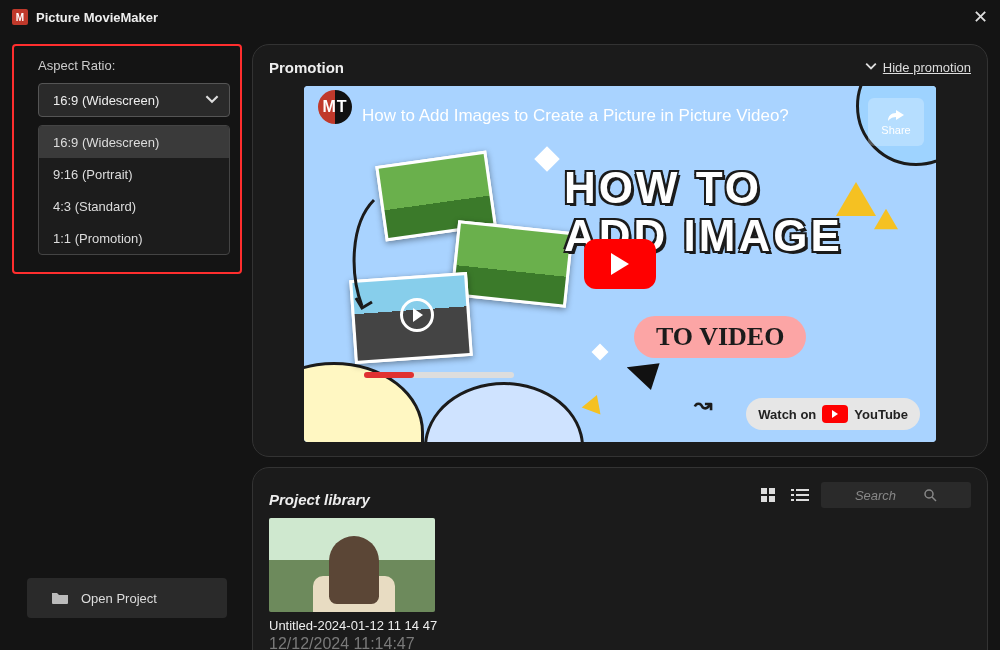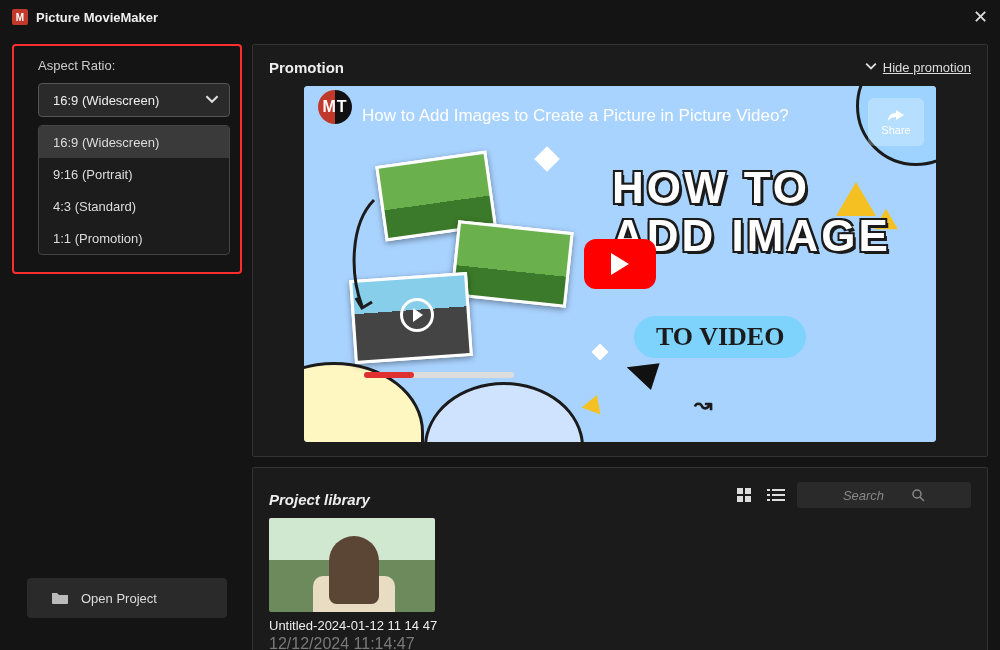--- a/index.html
+++ b/index.html
@@ -23,21 +23,21 @@
   .optlist { background:#1c1c1c; border:1px solid #444; border-radius:4px; overflow:hidden; }
   .opt { height:32px; display:flex; align-items:center; padding:0 14px; font-size:13px; color:#ddd; cursor:pointer; }
   .opt.sel { background:#3a3a3a; }
 
   .open-proj { margin-top:auto; margin-bottom:20px; }
   .open-proj-btn { width: 200px; margin:0 auto; height:40px; background:#2a2a2a; border-radius:4px; display:flex; align-items:center; padding:0 24px; font-size:13px; color:#ddd; cursor:pointer; }
   .open-proj-btn .folder { margin-right:12px; }
 
   
   .right-col { flex:1; display:flex; flex-direction:column; gap:10px; min-width:0; }
-  .card { background:#1b1b1b; border:1px solid #333; border-radius:2px; }
+  .card { background:#1b1b1b; border:1px solid #333; border-radius:17px; }
 
   .promo { padding: 14px 16px 14px 16px; }
   .promo-head { display:flex; align-items:center; margin-bottom:10px; }
   .promo-title { font-weight:700; font-size:15px; color:#eee; }
   .hide-promo { margin-left:auto; font-size:13px; color:#ddd; text-decoration: underline; cursor:pointer; display:flex; align-items:center; gap:6px; }
 
   .video-frame { width: 632px; height: 356px; margin: 0 auto; background:#a9d3ff; border-radius:4px; position:relative; overflow:hidden; }
   .vf-bg { position:absolute; inset:0; background:
      radial-gradient(circle at 92% 14%, #fff 0 7px, transparent 8px),
      #a9d3ff;}
@@ -50,42 +50,42 @@
   .share-box { position:absolute; right:12px; top:12px; width:56px; height:48px; background:rgba(255,255,255,.25); border-radius:6px; display:flex;flex-direction:column;align-items:center;justify-content:center;color:#fff;font-size:11px; }
   .share-box svg { margin-bottom:2px; }
 
   .photo { position:absolute; background:#fff; border:3px solid #fff; box-shadow:0 2px 6px rgba(0,0,0,.4); }
   .photo .fill { width:100%;height:100%; background: linear-gradient(#6ab04c 60%, #3b7a2a 60%); }
   .photo.person .fill { background: linear-gradient(#87ceeb 40%, #444 40%); }
 
   .yt-play { position:absolute; left:50%; top:50%; width:72px; height:50px; margin:-25px 0 0 -36px; background:#ff0000; border-radius:12px; display:flex;align-items:center;justify-content:center; }
   .yt-play .t { width:0;height:0;border-left:18px solid #fff;border-top:11px solid transparent;border-bottom:11px solid transparent; }
 
-  .howto-wrap { position:absolute; left:260px; top:78px; right:26px; text-align:left;margin-left:48px; }
+  .howto-wrap { position:absolute; left:260px; top:78px; right:26px; text-align:left; }
   .howto-line { font-family: "Arial Black", Impact, sans-serif; font-size:44px; font-weight:900; color:#fff; text-shadow: 3px 3px 0 #1b1b1b, -2px -2px 0 #1b1b1b, 2px -2px 0 #1b1b1b, -2px 2px 0 #1b1b1b; letter-spacing:3px; line-height:1.1; }
-  .tovideo { position:absolute; left:330px; top:230px; background:#7dd3fc; color:#1b1b1b; font-family:"Arial Black",Impact; font-weight:900; font-size:26px; padding:6px 22px; border-radius:28px;}
+  .tovideo { position:absolute; left:330px; top:230px; background:#fca5a5; color:#1b1b1b; font-family:"Arial Black",Impact; font-weight:900; font-size:26px; padding:6px 22px; border-radius:28px;}
   .speech-tail { position:absolute; left:322px; top:272px; width:0;height:0;border-right:30px solid #111;border-top:14px solid transparent;border-bottom:14px solid transparent; transform:rotate(18deg);}
 
   .controls-bar { position:absolute; left:60px; top:286px; width:150px; height:6px; background:#ddd; border-radius:3px; }
   .controls-bar::before { content:""; position:absolute; left:0;top:0;width:50px;height:6px;background:#e03131;border-radius:3px; }
   .ctrl-play { position:absolute; left:56px; top:232px; width:34px;height:34px;border:3px solid #fff;border-radius:50%; display:flex;align-items:center;justify-content:center;}
   .ctrl-play::after{content:"";width:0;height:0;border-left:10px solid #fff;border-top:7px solid transparent;border-bottom:7px solid transparent;margin-left:2px;}
   .squiggle { position:absolute; left:390px; top:306px; font-size:22px; font-weight:900; color:#1b1b1b; }
 
   .watch-badge { position:absolute; right:16px; bottom:12px; background:#e6e6e6; color:#222; padding:7px 12px; border-radius:18px; font-size:13px; font-weight:600; display:flex;align-items:center;gap:6px; }
   .yt-mini { width:26px;height:18px;background:#ff0000;border-radius:4px;display:flex;align-items:center;justify-content:center;}
   .yt-mini::after{content:"";width:0;height:0;border-left:6px solid #fff;border-top:4px solid transparent;border-bottom:4px solid transparent;}
 
   
   .plib { flex:1; padding: 14px 16px 8px 16px; }
   .plib-head { display:flex; align-items:flex-end;font-style:italic; }
   .plib-title { font-weight:700; font-size:15px; color:#eee; }
   .plib-tools { margin-left:auto; display:flex; align-items:center; gap:10px; }
   .vbtn { width:22px;height:22px; color:#ddd; cursor:pointer; display:flex;align-items:center;justify-content:center;}
-  .search { width:174px; height:26px; background:#2a2a2a; border-radius:3px; display:flex;align-items:center;justify-content:center; color:#888; font-size:13px; gap:28px; padding:0 8px;}
+  .search { width:150px; height:26px; background:#2a2a2a; border-radius:3px; display:flex;align-items:center;justify-content:center; color:#888; font-size:13px; gap:28px; padding:0 8px;}
   .proj-grid { margin-top:10px; }
   .proj-item { width:170px; }
   .thumb { width:166px; height:94px; background:#333; border-radius:2px; overflow:hidden; position:relative; }
   .thumb .sky { position:absolute; inset:0; background:linear-gradient(#cfe8cf 45%, #6d8a5c 45%); }
   .thumb .man { position:absolute; left:60px; top:18px; width:50px;height:68px; background:#5b4636; border-radius:26px 26px 8px 8px; }
   .thumb .shirt { position:absolute; left:44px; top:58px; width:82px;height:42px; background:#e8dcc2; border-radius:10px 10px 0 0;}
   .proj-name { font-size:13px; color:#eee; margin-top:6px; }
   .proj-date { font-size:16px; color:#7a7a7a; margin-top:2px; }
 </style>
 </head>
@@ -189,20 +189,25 @@
             <div class="howto-line">ADD IMAGE</div>
           </div>
           <div class="speech-tail"></div>
           <div class="tovideo">TO VIDEO</div>
           <div class="squiggle">↝</div>
 
           <div class="yt-play">
               <div class="t"></div>
             </div>
 
+          <div class="watch-badge">
+            <span>Watch on</span>
+            <span class="yt-mini"></span>
+            <span style="font-weight:800;">YouTube</span>
+          </div>
         </div>
       </div>
 
       <div class="card plib">
         <div class="plib-head">
           <div class="plib-title">Project library</div>
           <div class="plib-tools">
             <div class="vbtn">
               <svg width="16" height="16" viewBox="0 0 16 16">
                   <rect x="1" y="1" width="6" height="6" fill="#ddd"></rect>

